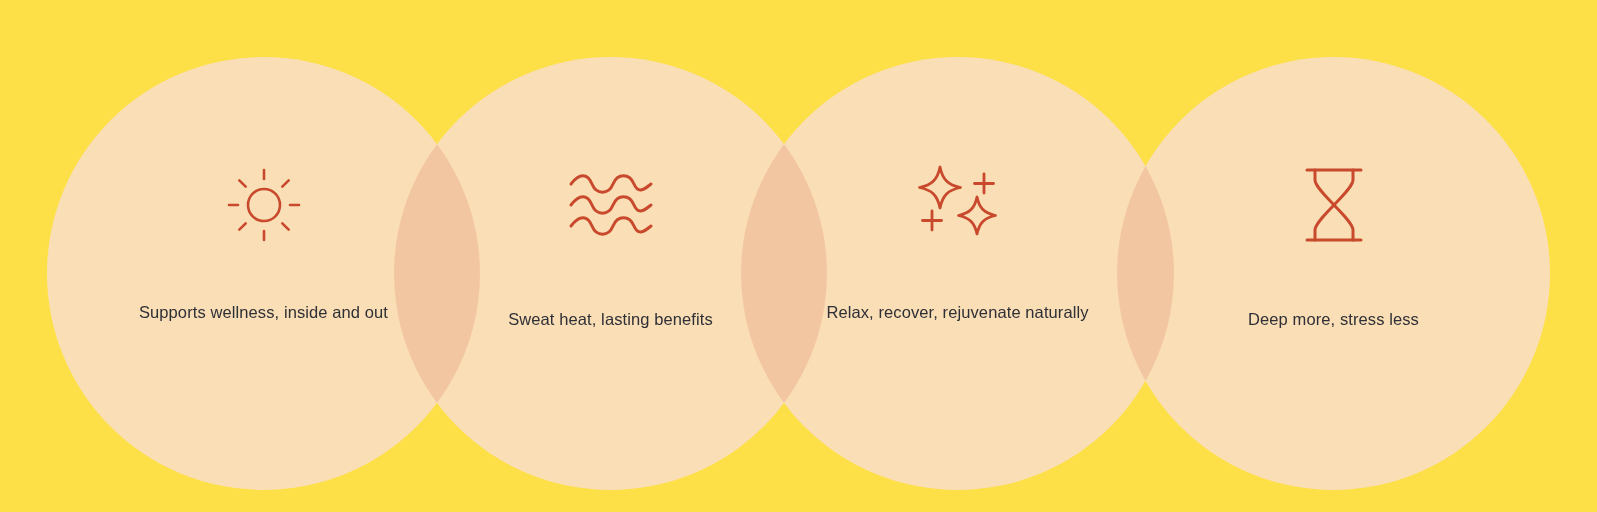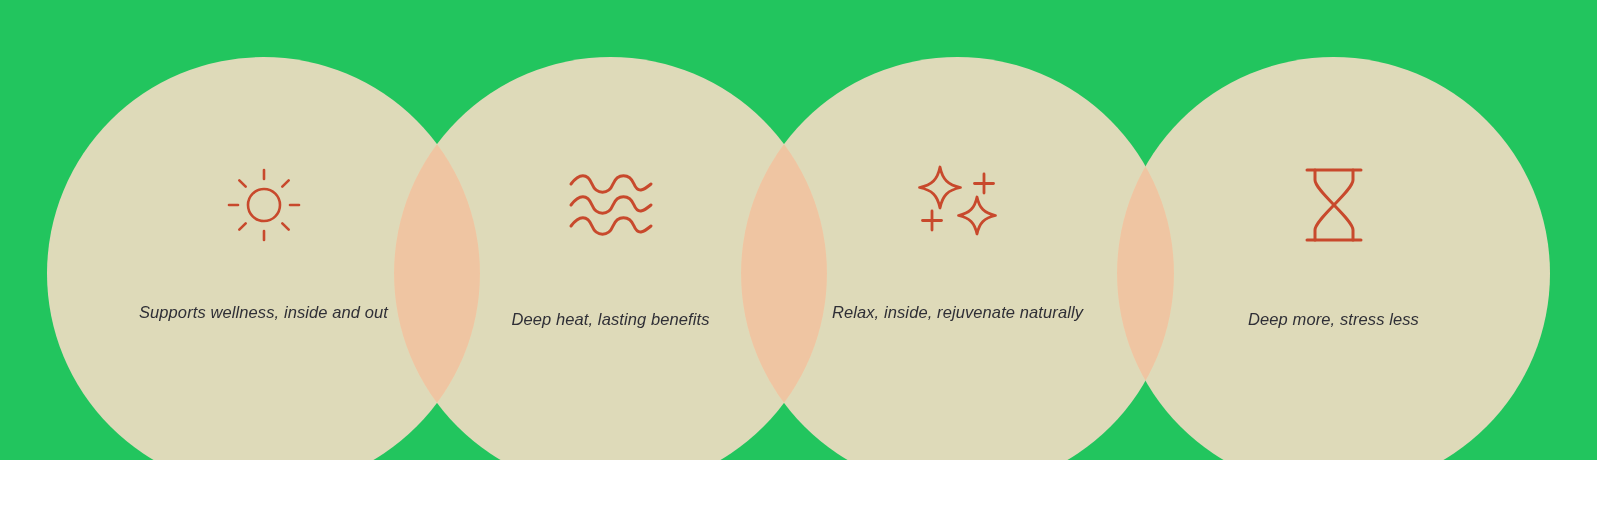--- a/index.html
+++ b/index.html
@@ -9,24 +9,23 @@
   body {
     width: 1597px;
     height: 512px;
     overflow: hidden;
     font-family: "Liberation Sans", sans-serif;
   }
 
   .benefits-band {
     position: relative;
     width: 1597px;
-    height: 460px;
-    background: #22c55e;
+    height: 512px;
+    background: #fde047;
     overflow: hidden;
-    font-style: italic;
   }
 
   
   .circles-layer {
     position: absolute;
     inset: 0;
     isolation: isolate;
   }
 
   .benefit-circle {
@@ -129,39 +128,39 @@
     </div>
 
     <div class="benefit-item c2">
       <span class="benefit-icon">
         <svg width="84" height="66" viewBox="0 0 84 66" fill="none" stroke="#c8492c" stroke-width="3" stroke-linecap="round">
           <path d="M2 12 C 10.25 1, 18.5 1, 23 12 S 39.5 23, 44 12 S 60.5 1, 65 12 S 77 16, 82 12"></path>
           <path d="M2 33 C 10.25 22, 18.5 22, 23 33 S 39.5 44, 44 33 S 60.5 22, 65 33 S 77 37, 82 33"></path>
           <path d="M2 54 C 10.25 43, 18.5 43, 23 54 S 39.5 65, 44 54 S 60.5 43, 65 54 S 77 58, 82 54"></path>
         </svg>
       </span>
-      <div class="benefit-label">Deep heat, lasting benefits</div>
+      <div class="benefit-label">Sweat heat, lasting benefits</div>
     </div>
 
     <div class="benefit-item c3">
       <span class="benefit-icon">
         <svg width="86" height="80" viewBox="0 0 86 80" fill="none" stroke="#c8492c" stroke-width="2.8" stroke-linecap="round" stroke-linejoin="round">
 
           <path d="M25 2 C 27.5 14.5, 33 20, 45.5 22.5 C 33 25, 27.5 30.5, 25 43 C 22.5 30.5, 17 25, 4.5 22.5 C 17 20, 22.5 14.5, 25 2 Z"></path>
 
           <path d="M62 32 C 64.3 43.2, 69.3 48.2, 80.5 50.5 C 69.3 52.8, 64.3 57.8, 62 69 C 59.7 57.8, 54.7 52.8, 43.5 50.5 C 54.7 48.2, 59.7 43.2, 62 32 Z"></path>
 
           <line x1="69" y1="9" x2="69" y2="28"></line>
           <line x1="59.5" y1="18.5" x2="78.5" y2="18.5"></line>
 
           <line x1="17" y1="46" x2="17" y2="65"></line>
           <line x1="7.5" y1="55.5" x2="26.5" y2="55.5"></line>
         </svg>
       </span>
-      <div class="benefit-label">Relax, inside, rejuvenate naturally</div>
+      <div class="benefit-label">Relax, recover, rejuvenate naturally</div>
     </div>
 
     <div class="benefit-item c4">
       <span class="benefit-icon">
         <svg width="62" height="76" viewBox="0 0 62 76" fill="none" stroke="#c8492c" stroke-width="3" stroke-linecap="round" stroke-linejoin="round">
           <line x1="4" y1="3" x2="58" y2="3"></line>
           <line x1="4" y1="73" x2="58" y2="73"></line>
           <path d="M12 3 V 13 C 12 24, 50 52, 50 63 V 73"></path>
           <path d="M50 3 V 13 C 50 24, 12 52, 12 63 V 73"></path>
         </svg>

